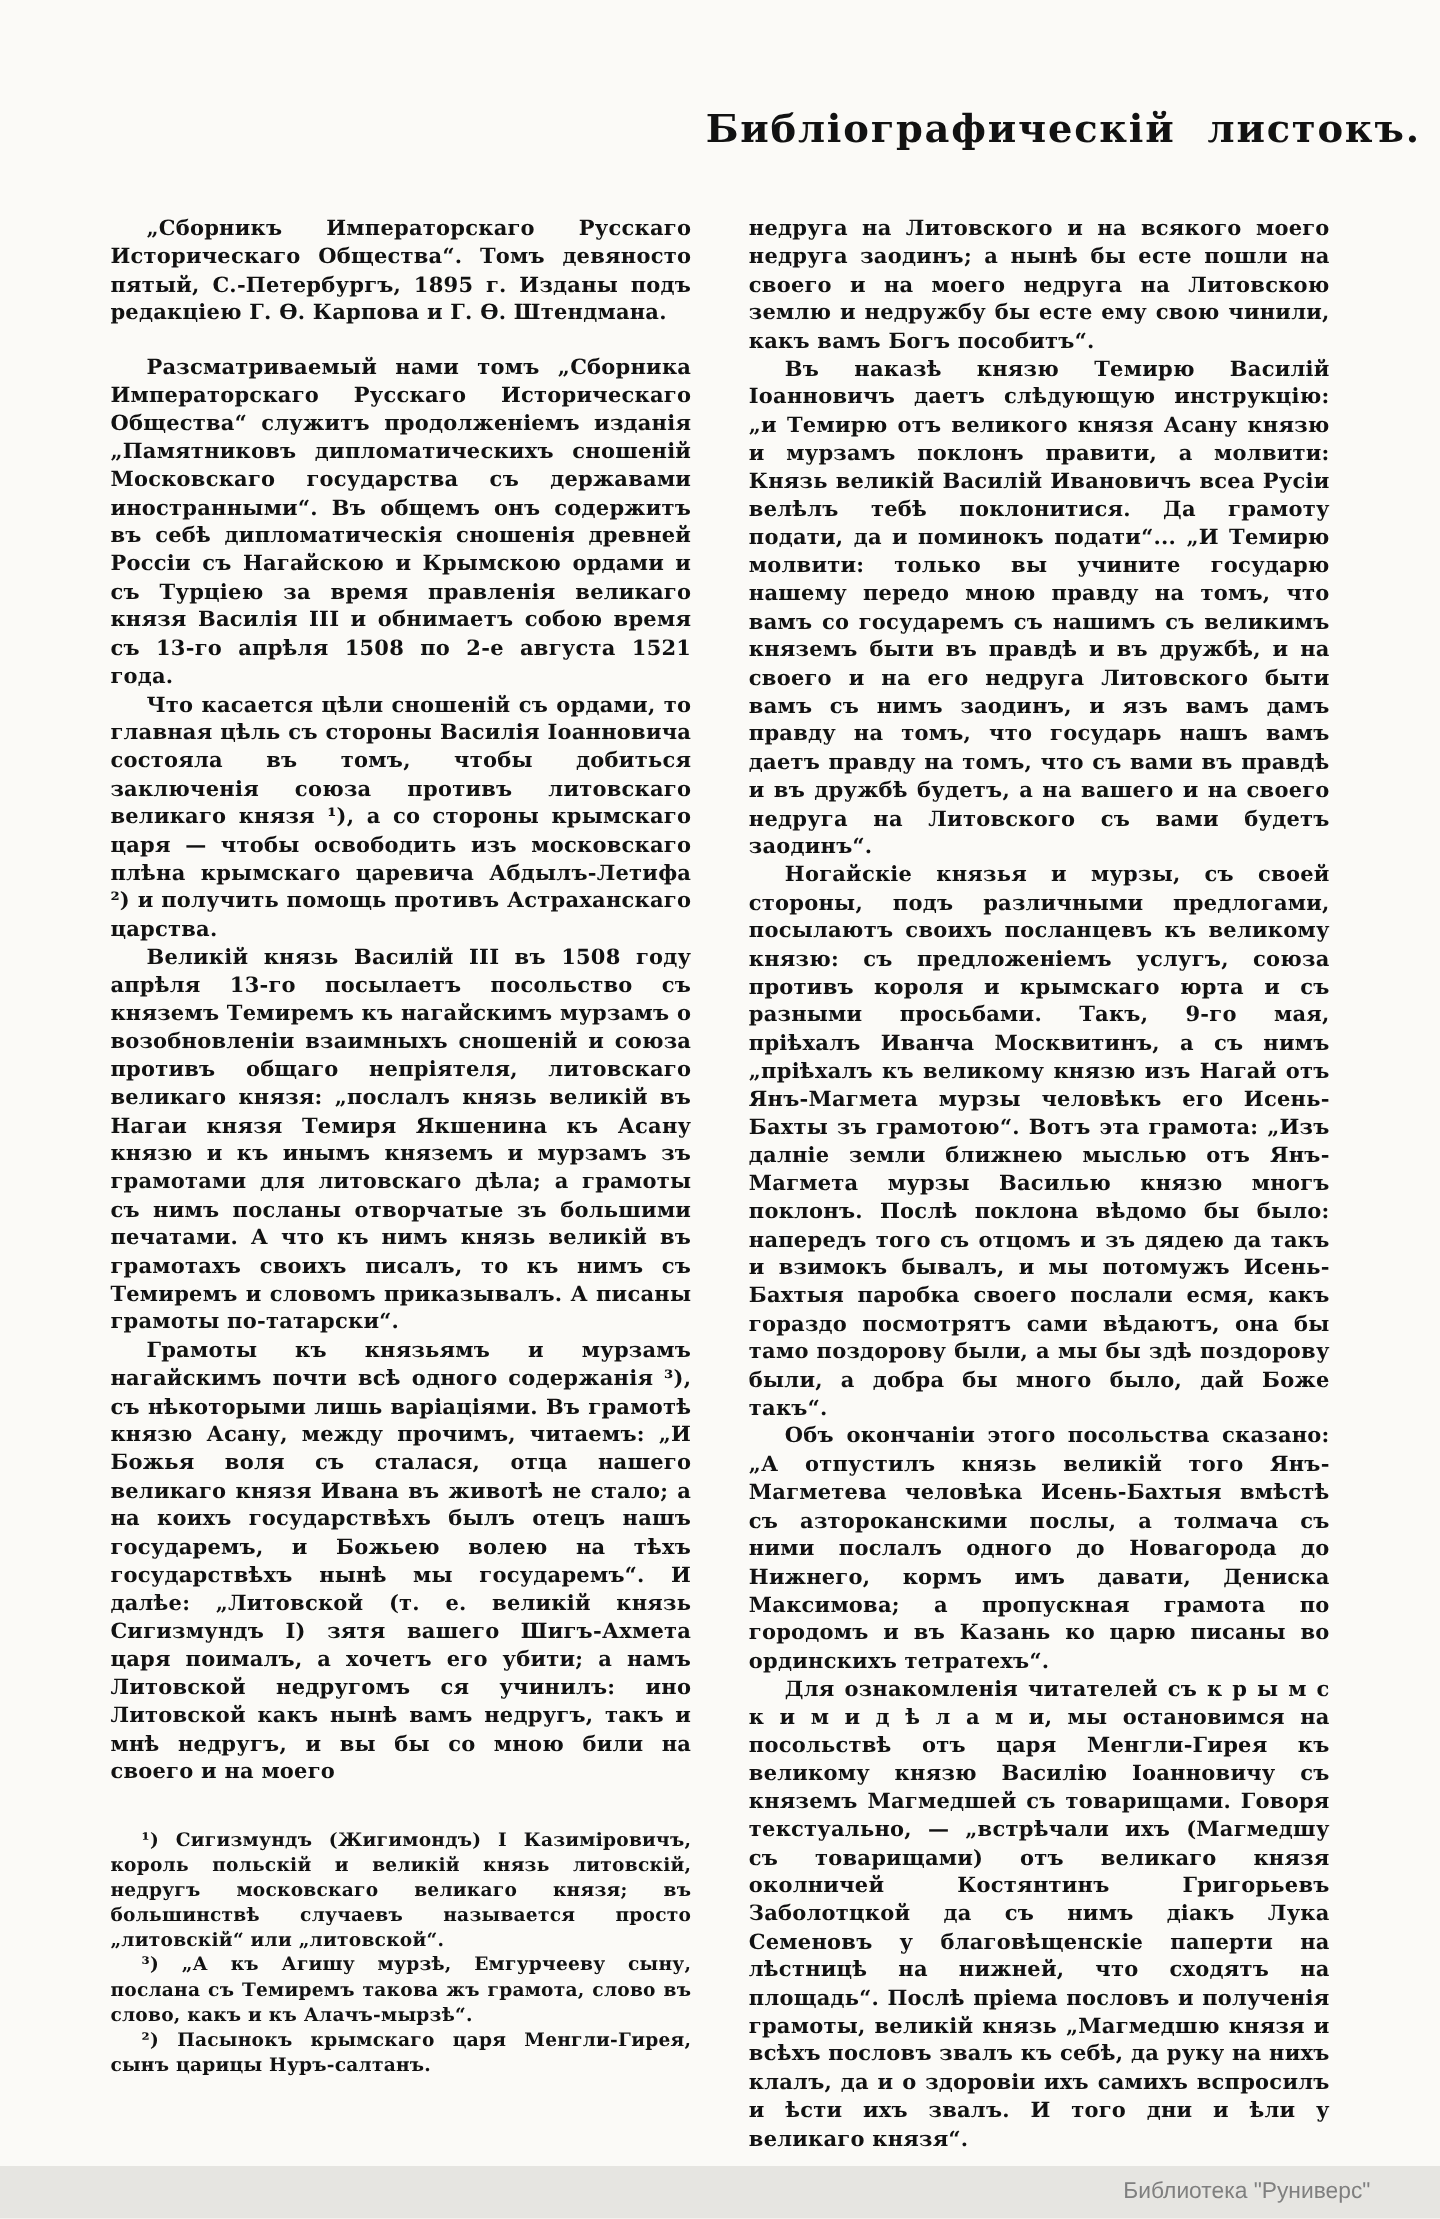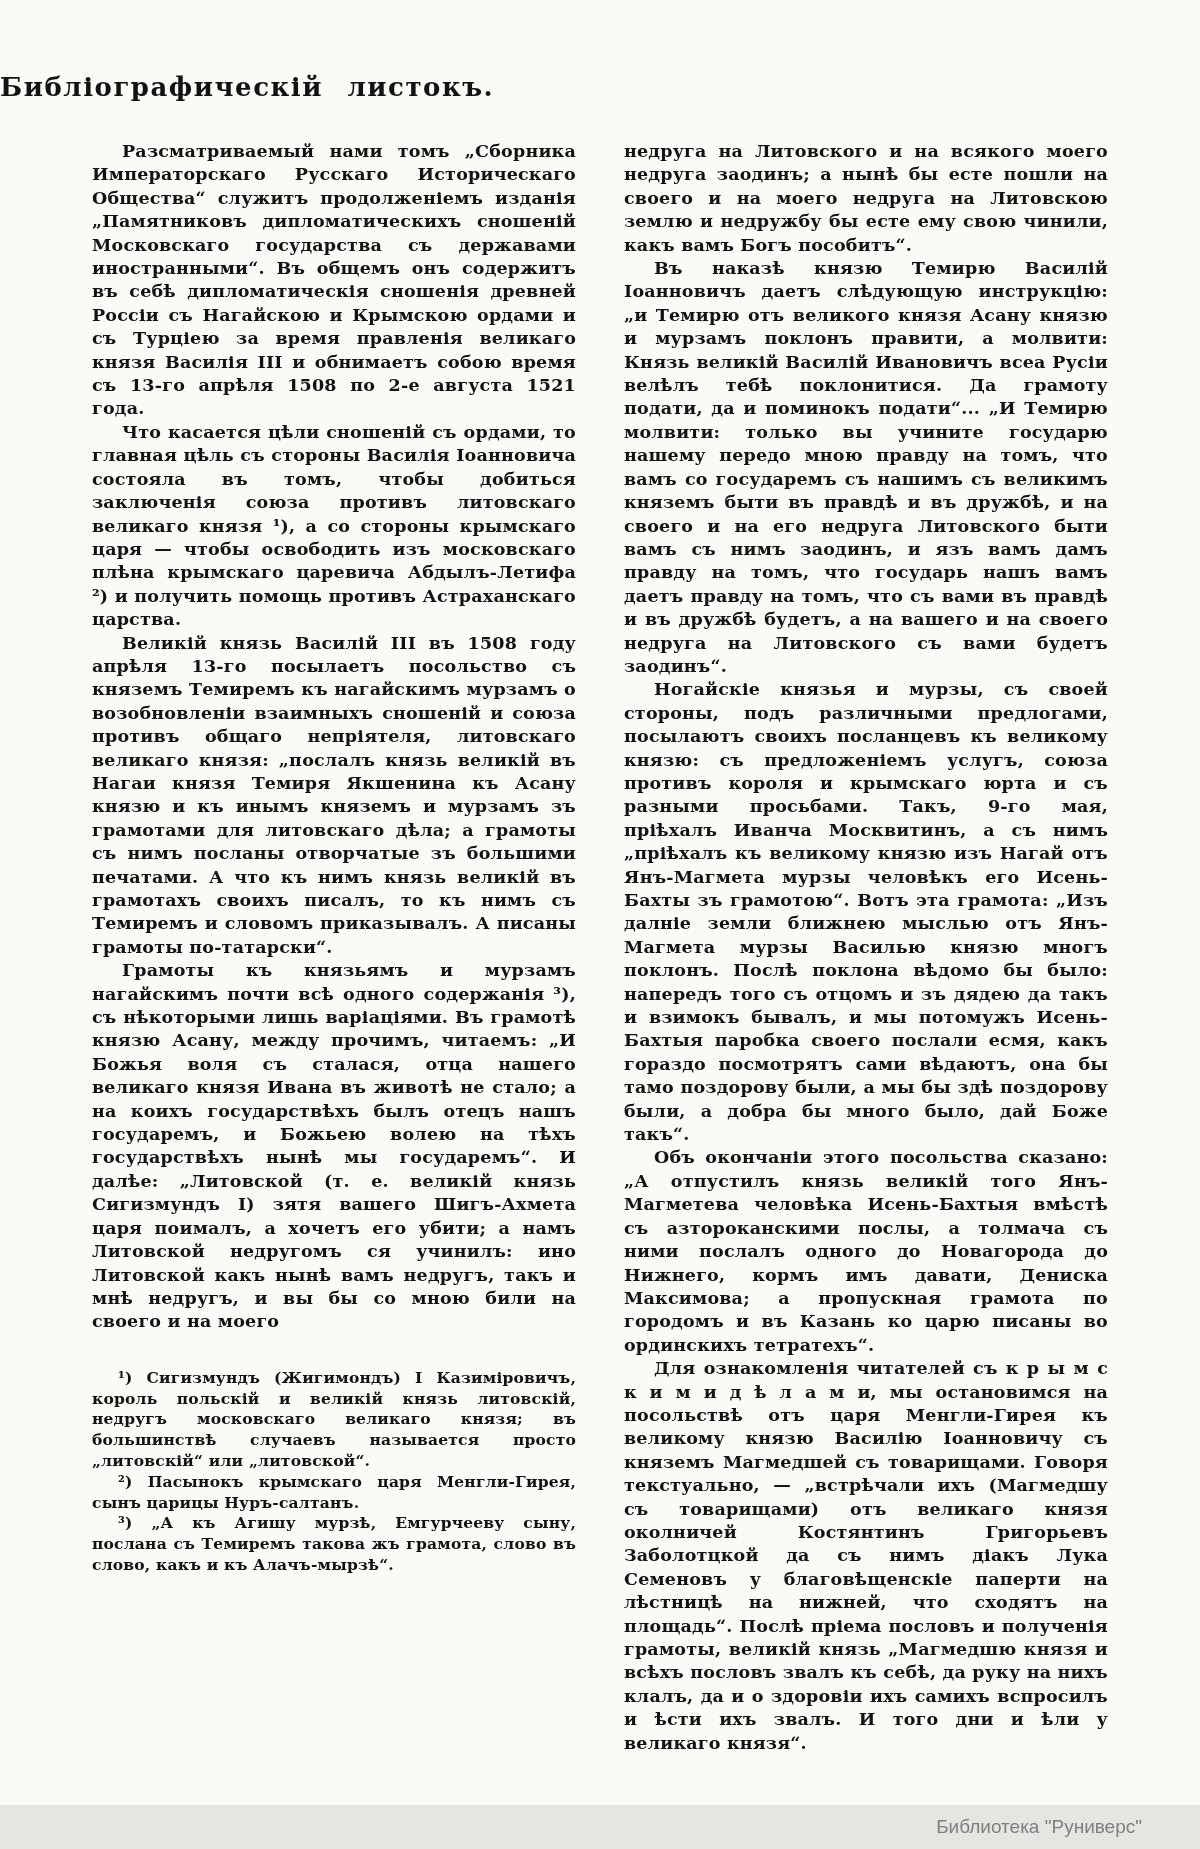--- a/index.html
+++ b/index.html
@@ -10,24 +10,24 @@
   .page {
     position: relative;
     width: 1200px;
     height: 1849px;
     background: #fbfaf7;
     overflow: hidden;
     font-family: "DejaVu Serif", "Liberation Serif", serif;
     color: #121212;
   }
   .title {
-    margin: 0;
+    margin: 16px;
     padding-top: 72px;
-    text-align: left;
-    font-size: 26px;
+    text-align: right;
+    font-size: 32px;
     font-weight: 700;
     letter-spacing: 1.5px;
     word-spacing: 14px;
   }
   .columns {
     display: flex;
     justify-content: space-between;
     padding: 38px 92px 0 92px;
     gap: 38px;
   }
@@ -83,29 +83,30 @@
 </head>
 <body>
 
 <div class="page">
 
   <h1 class="title">Библіографическій листокъ.</h1>
 
   <div class="columns">
 
     <div class="col">
+      <p class="para citation">„Сборникъ Императорскаго Русскаго Историческаго Общества“. Томъ девяносто пятый, С.-Петербургъ, 1895 г. Изданы подъ редакціею Г. Ѳ. Карпова и Г. Ѳ. Штендмана.</p>
       <p class="para">Разсматриваемый нами томъ „Сборника Императорскаго Русскаго Историческаго Общества“ служитъ продолженіемъ изданія „Памятниковъ дипломатическихъ сношеній Московскаго государства съ державами иностранными“. Въ общемъ онъ содержитъ въ себѣ дипломатическія сношенія древней Россіи съ Нагайскою и Крымскою ордами и съ Турціею за время правленія великаго князя Василія III и обнимаетъ собою время съ 13-го апрѣля 1508 по 2-е августа 1521 года.</p>
       <p class="para">Что касается цѣли сношеній съ ордами, то главная цѣль съ стороны Василія Іоанновича состояла въ томъ, чтобы добиться заключенія союза противъ литовскаго великаго князя ¹), а со стороны крымскаго царя — чтобы освободить изъ московскаго плѣна крымскаго царевича Абдылъ-Летифа ²) и получить помощь противъ Астраханскаго царства.</p>
       <p class="para">Великій князь Василій III въ 1508 году апрѣля 13-го посылаетъ посольство съ княземъ Темиремъ къ нагайскимъ мурзамъ о возобновленіи взаимныхъ сношеній и союза противъ общаго непріятеля, литовскаго великаго князя: „послалъ князь великій въ Нагаи князя Темиря Якшенина къ Асану князю и къ инымъ княземъ и мурзамъ зъ грамотами для литовскаго дѣла; а грамоты съ нимъ посланы отворчатые зъ большими печатами. А что къ нимъ князь великій въ грамотахъ своихъ писалъ, то къ нимъ съ Темиремъ и словомъ приказывалъ. А писаны грамоты по-татарски“.</p>
       <p class="para">Грамоты къ князьямъ и мурзамъ нагайскимъ почти всѣ одного содержанія ³), съ нѣкоторыми лишь варіаціями. Въ грамотѣ князю Асану, между прочимъ, читаемъ: „И Божья воля съ сталася, отца нашего великаго князя Ивана въ животѣ не стало; а на коихъ государствѣхъ былъ отецъ нашъ государемъ, и Божьею волею на тѣхъ государствѣхъ нынѣ мы государемъ“. И далѣе: „Литовской (т. е. великій князь Сигизмундъ I) зятя вашего Шигъ-Ахмета царя поималъ, а хочетъ его убити; а намъ Литовской недругомъ ся учинилъ: ино Литовской какъ нынѣ вамъ недругъ, такъ и мнѣ недругъ, и вы бы со мною били на своего и на моего</p>
 
       <div class="footnotes">
         <p class="footnote">¹) Сигизмундъ (Жигимондъ) I Казиміровичъ, король польскій и великій князь литовскій, недругъ московскаго великаго князя; въ большинствѣ случаевъ называется просто „литовскій“ или „литовской“.</p>
+        <p class="footnote">³) „А къ Агишу мурзѣ, Емгурчееву сыну, послана съ Темиремъ такова жъ грамота, слово въ слово, какъ и къ Алачъ-мырзѣ“.</p>
         <p class="footnote">²) Пасынокъ крымскаго царя Менгли-Гирея, сынъ царицы Нуръ-салтанъ.</p>
-        <p class="footnote">³) „А къ Агишу мурзѣ, Емгурчееву сыну, послана съ Темиремъ такова жъ грамота, слово въ слово, какъ и къ Алачъ-мырзѣ“.</p>
       </div>
     </div>
 
     <div class="col">
       <p class="para no-indent">недруга на Литовского и на всякого моего недруга заодинъ; а нынѣ бы есте пошли на своего и на моего недруга на Литовскою землю и недружбу бы есте ему свою чинили, какъ вамъ Богъ пособитъ“.</p>
       <p class="para">Въ наказѣ князю Темирю Василій Іоанновичъ даетъ слѣдующую инструкцію: „и Темирю отъ великого князя Асану князю и мурзамъ поклонъ правити, а молвити: Князь великій Василій Ивановичъ всеа Русіи велѣлъ тебѣ поклонитися. Да грамоту подати, да и поминокъ подати“... „И Темирю молвити: только вы учините государю нашему передо мною правду на томъ, что вамъ со государемъ съ нашимъ съ великимъ княземъ быти въ правдѣ и въ дружбѣ, и на своего и на его недруга Литовского быти вамъ съ нимъ заодинъ, и язъ вамъ дамъ правду на томъ, что государь нашъ вамъ даетъ правду на томъ, что съ вами въ правдѣ и въ дружбѣ будетъ, а на вашего и на своего недруга на Литовского съ вами будетъ заодинъ“.</p>
       <p class="para">Ногайскіе князья и мурзы, съ своей стороны, подъ различными предлогами, посылаютъ своихъ посланцевъ къ великому князю: съ предложеніемъ услугъ, союза противъ короля и крымскаго юрта и съ разными просьбами. Такъ, 9-го мая, пріѣхалъ Иванча Москвитинъ, а съ нимъ „пріѣхалъ къ великому князю изъ Нагай отъ Янъ-Магмета мурзы человѣкъ его Исень-Бахты зъ грамотою“. Вотъ эта грамота: „Изъ далніе земли ближнею мыслью отъ Янъ-Магмета мурзы Василью князю многъ поклонъ. Послѣ поклона вѣдомо бы было: напередъ того съ отцомъ и зъ дядею да такъ и взимокъ бывалъ, и мы потомужъ Исень-Бахтыя паробка своего послали есмя, какъ гораздо посмотрятъ сами вѣдаютъ, она бы тамо поздорову были, а мы бы здѣ поздорову были, а добра бы много было, дай Боже такъ“.</p>
       <p class="para">Объ окончаніи этого посольства сказано: „А отпустилъ князь великій того Янъ-Магметева человѣка Исень-Бахтыя вмѣстѣ съ азтороканскими послы, а толмача съ ними послалъ одного до Новагорода до Нижнего, кормъ имъ давати, Дениска Максимова; а пропускная грамота по городомъ и въ Казань ко царю писаны во ординскихъ тетратехъ“.</p>
       <p class="para">Для ознакомленія читателей съ к р ы м с к и м и  д ѣ л а м и, мы остановимся на посольствѣ отъ царя Менгли-Гирея къ великому князю Василію Іоанновичу съ княземъ Магмедшей съ товарищами. Говоря текстуально, — „встрѣчали ихъ (Магмедшу съ товарищами) отъ великаго князя околничей Костянтинъ Григорьевъ Заболотцкой да съ нимъ діакъ Лука Семеновъ у благовѣщенскіе паперти на лѣстницѣ на нижней, что сходятъ на площадь“. Послѣ пріема пословъ и полученія грамоты, великій князь „Магмедшю князя и всѣхъ пословъ звалъ къ себѣ, да руку на нихъ клалъ, да и о здоровіи ихъ самихъ вспросилъ и ѣсти ихъ звалъ. И того дни и ѣли у великаго князя“.</p>
     </div>

